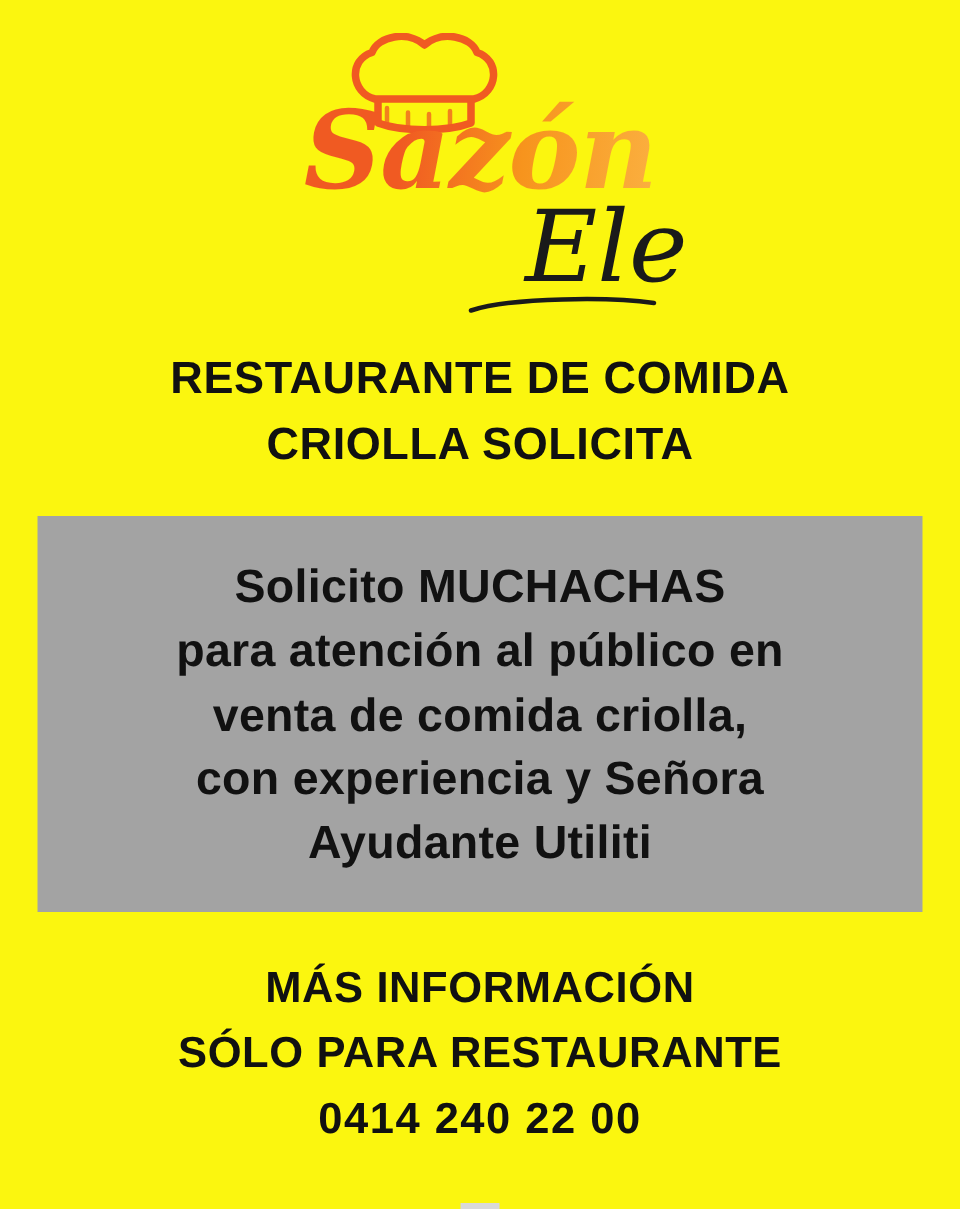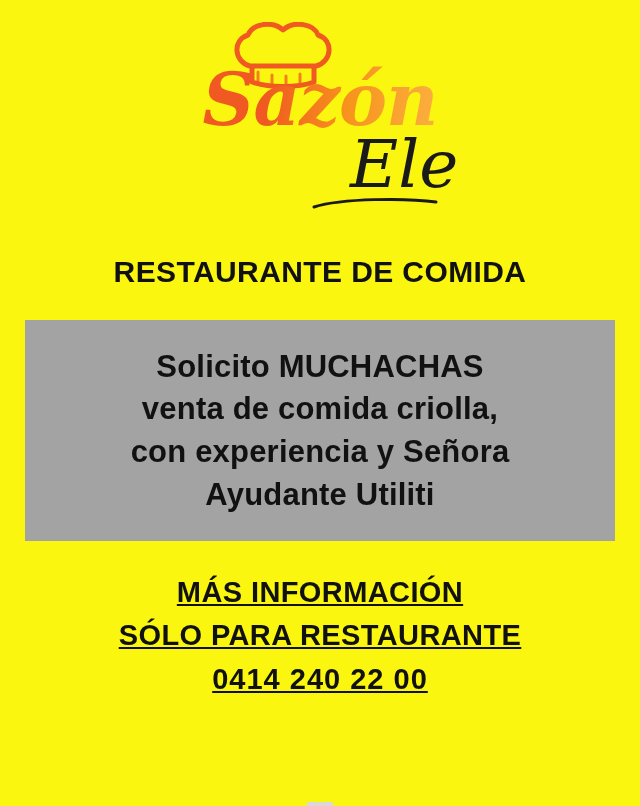--- a/index.html
+++ b/index.html
@@ -81,21 +81,21 @@
     position: absolute;
     top: 196px;
     left: 50%;
     transform: translateX(-8px);
     width: 126px;
     height: 14px;
   }
 
   
   .headline {
-    margin-top: 22px;
+    margin-top: 3px;
     text-align: center;
     color: #111111;
     font-weight: bold;
     font-size: 30px;
     line-height: 1.45;
     letter-spacing: 0.4px;
   }
   .headline .line {
     display: block;
   }
@@ -123,21 +123,20 @@
     margin-top: 30px;
     text-align: center;
     color: #111111;
     font-weight: bold;
     font-size: 29px;
     line-height: 1.5;
     letter-spacing: 0.4px;
   }
   .footer .line {
     display: block;
-    text-decoration: underline;
   }
   .footer .phone {
     letter-spacing: 1px;
   }
   .bottom-tick {
     position: absolute;
     bottom: 0;
     left: 50%;
     transform: translateX(-50%);
     width: 26px;
@@ -164,24 +163,26 @@
       <span class="cap">Ele</span>
     </div>
 
     <svg class="script-underline" viewBox="0 0 126 14" aria-hidden="true">
       <path d="M2 11 C30 2, 96 2, 124 6" fill="none" stroke="#1a1a1a" stroke-width="3" stroke-linecap="round"></path>
     </svg>
   </div>
 
   <div class="headline">
     <span class="line">RESTAURANTE DE COMIDA</span>
+    <span class="line">CRIOLLA SOLICITA</span>
   </div>
 
   <div class="panel">
     <span class="line">Solicito MUCHACHAS</span>
+    <span class="line">para atención al público en</span>
     <span class="line">venta de comida criolla,</span>
     <span class="line">con experiencia y Señora</span>
     <span class="line">Ayudante Utiliti</span>
   </div>
 
   <div class="footer">
     <span class="line">MÁS INFORMACIÓN</span>
     <span class="line">SÓLO PARA RESTAURANTE</span>
     <span class="line phone">0414 240 22 00</span>
   </div>

